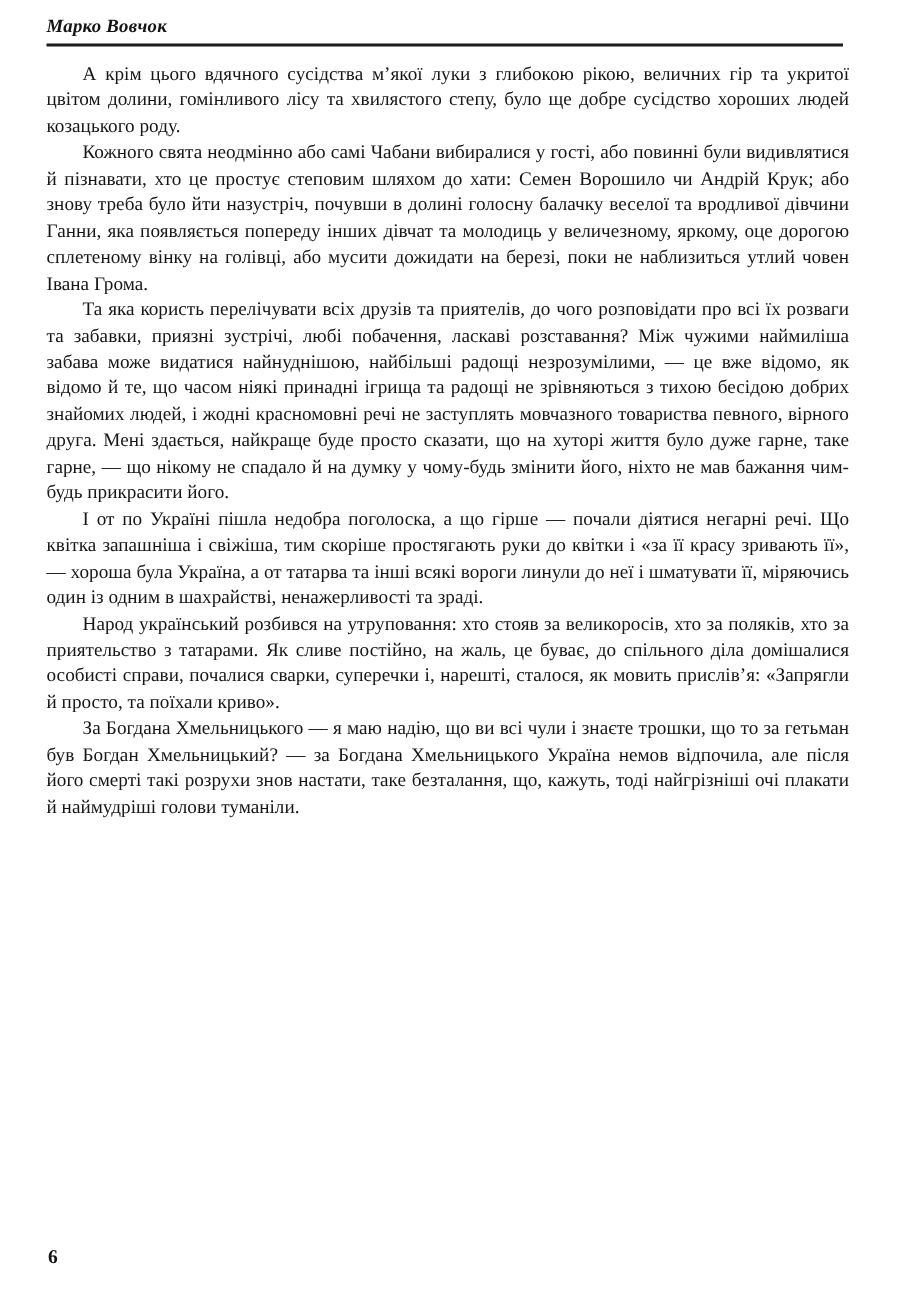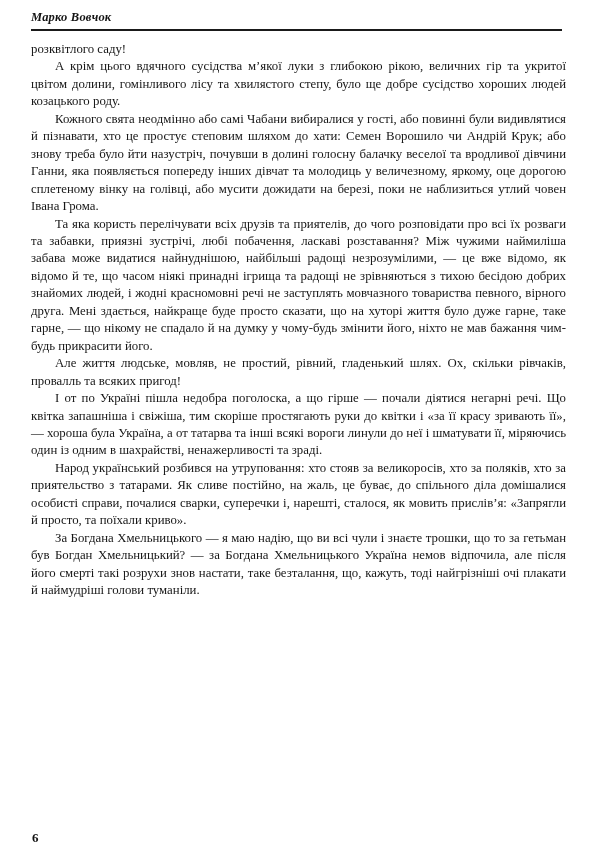--- a/index.html
+++ b/index.html
@@ -90,25 +90,23 @@
 
 <div class="page">
 
   <div class="running-head">
     <div class="running-head-title">Марко Вовчок</div>
   </div>
 
   <div class="header-rule"></div>
 
   <div class="textblock">
-    <p class="para noindent">розквітлого саду!</p>
     <p class="para">А крім цього вдячного сусідства м’якої луки з глибокою рікою, величних гір та укритої цвітом долини, гомінливого лісу та хвилястого степу, було ще добре сусідство хороших людей козацького роду.</p>
     <p class="para">Кожного свята неодмінно або самі Чабани вибиралися у гості, або повинні були видивлятися й пізнавати, хто це простує степовим шляхом до хати: Семен Ворошило чи Андрій Крук; або знову треба було йти назустріч, почувши в долині голосну балачку веселої та вродливої дівчини Ганни, яка появляється попереду інших дівчат та молодиць у величезному, яркому, оце дорогою сплетеному вінку на голівці, або мусити дожидати на березі, поки не наблизиться утлий човен Івана Грома.</p>
     <p class="para">Та яка користь перелічувати всіх друзів та приятелів, до чого розповідати про всі їх розваги та забавки, приязні зустрічі, любі побачення, ласкаві розставання? Між чужими наймиліша забава може видатися найнуднішою, найбільші радощі незрозумілими, — це вже відомо, як відомо й те, що часом ніякі принадні ігрища та радощі не зрівняються з тихою бесідою добрих знайомих людей, і жодні красномовні речі не заступлять мовчазного товариства певного, вірного друга. Мені здається, найкраще буде просто сказати, що на хуторі життя було дуже гарне, таке гарне, — що нікому не спадало й на думку у чому-будь змінити його, ніхто не мав бажання чим-будь прикрасити його.</p>
-    <p class="para">Але життя людське, мовляв, не простий, рівний, гладенький шлях. Ох, скільки рівчаків, провалль та всяких пригод!</p>
     <p class="para">І от по Україні пішла недобра поголоска, а що гірше — почали діятися негарні речі. Що квітка запашніша і свіжіша, тим скоріше простягають руки до квітки і «за її красу зривають її», — хороша була Україна, а от татарва та інші всякі вороги линули до неї і шматувати її, міряючись один із одним в шахрайстві, ненажерливості та зраді.</p>
     <p class="para">Народ український розбився на утруповання: хто стояв за великоросів, хто за поляків, хто за приятельство з татарами. Як сливе постійно, на жаль, це буває, до спільного діла домішалися особисті справи, почалися сварки, суперечки і, нарешті, сталося, як мовить прислів’я: «Запрягли й просто, та поїхали криво».</p>
     <p class="para">За Богдана Хмельницького — я маю надію, що ви всі чули і знаєте трошки, що то за гетьман був Богдан Хмельницький? — за Богдана Хмельницького Україна немов відпочила, але після його смерті такі розрухи знов настати, таке безталання, що, кажуть, тоді найгрізніші очі плакати й наймудріші голови туманіли.</p>
   </div>
 
   <div class="folio">6</div>
 
 </div>
 
 </body></html>

